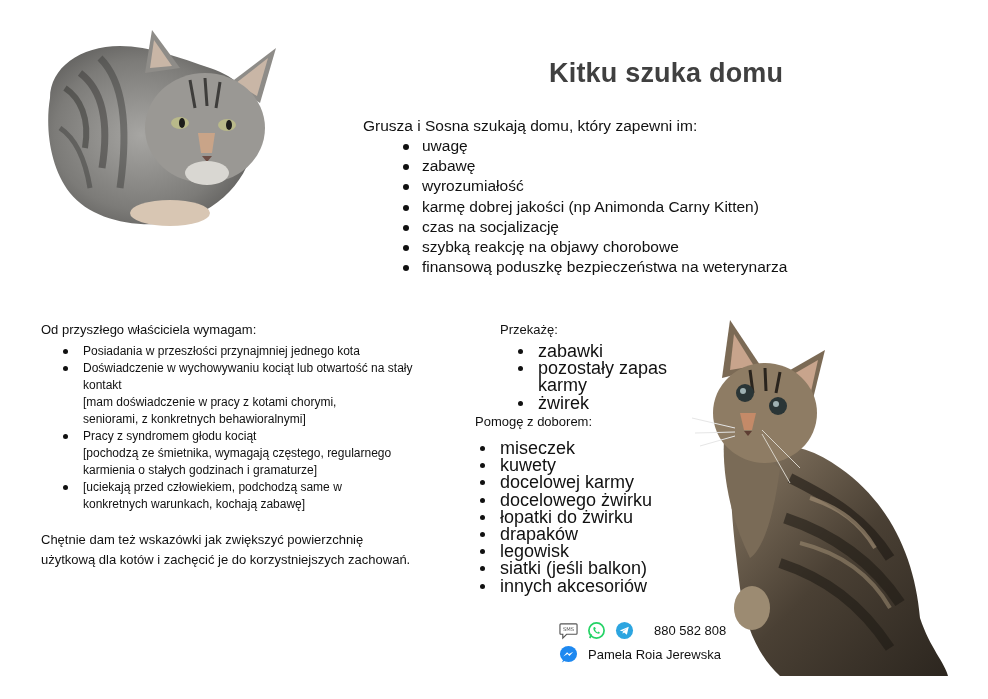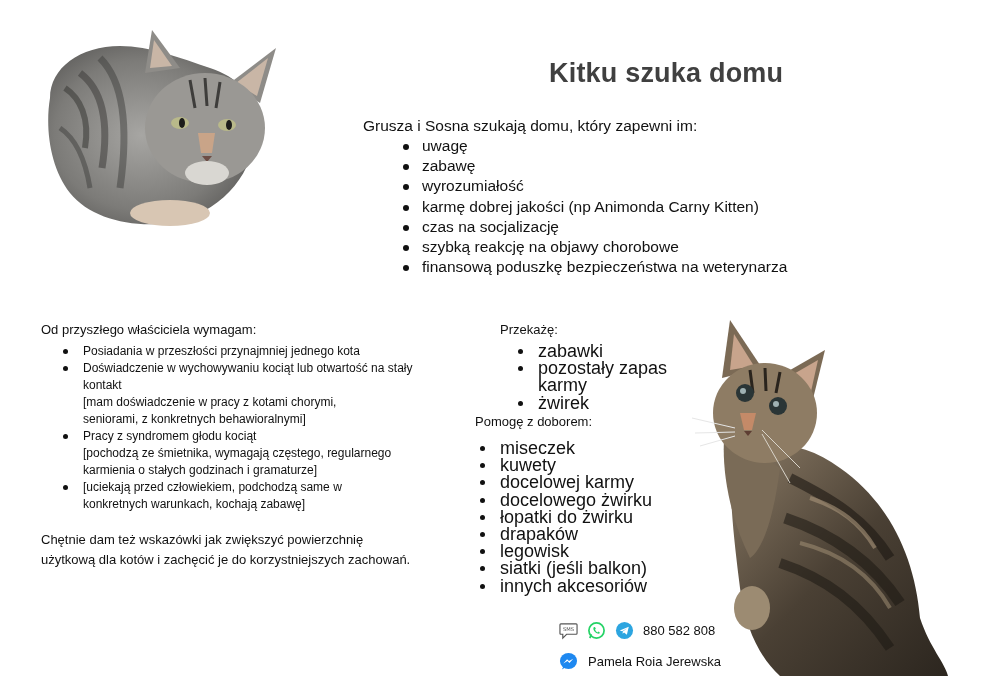--- a/index.html
+++ b/index.html
@@ -198,23 +198,23 @@
         <path d="M3,18 L4.5,14" stroke="#25d366" stroke-width="1.8"></path>
         <path d="M7,6.5 Q6,8 7.5,10.5 Q9.5,13 12,13.5 Q13.5,13.3 13.5,12 L12,11 L11,12 Q9,11 8.5,9 L9.3,8 L8.3,6.3 Z" fill="#25d366"></path>
       </svg>
     </span>
     <span class="icon">
       <svg width="19" height="19" viewBox="0 0 20 20">
         <circle cx="10" cy="10" r="9" fill="#2ca5e0"></circle>
         <path d="M5,10 L14.5,6 L12.5,14.5 L9.5,12 L8,13.5 L8.2,11 L13,7.5 L7.5,10.8 Z" fill="#fff"></path>
       </svg>
     </span>
-    <span style="margin-left:0;">880 582 808</span>
+    <span style="margin-left:11px;">880 582 808</span>
   </div>
-  <div class="contact-row" style="margin-top:12px;">
+  <div class="contact-row" style="margin-top:5px;">
     <span class="icon">
       <svg width="19" height="19" viewBox="0 0 20 20">
         <ellipse cx="10" cy="9.5" rx="9" ry="8.5" fill="#1e88f0"></ellipse>
         <path d="M3,18.5 L5,14.5 L7,16 Z" fill="#1e88f0"></path>
         <path d="M4.5,12 L8.5,7.5 L10.5,9.5 L15,7 L11,11.5 L9,9.5 Z" fill="#fff"></path>
       </svg>
     </span>
     <span style="margin-left:1px;">Pamela Roia Jerewska</span>
   </div>
 </div>

